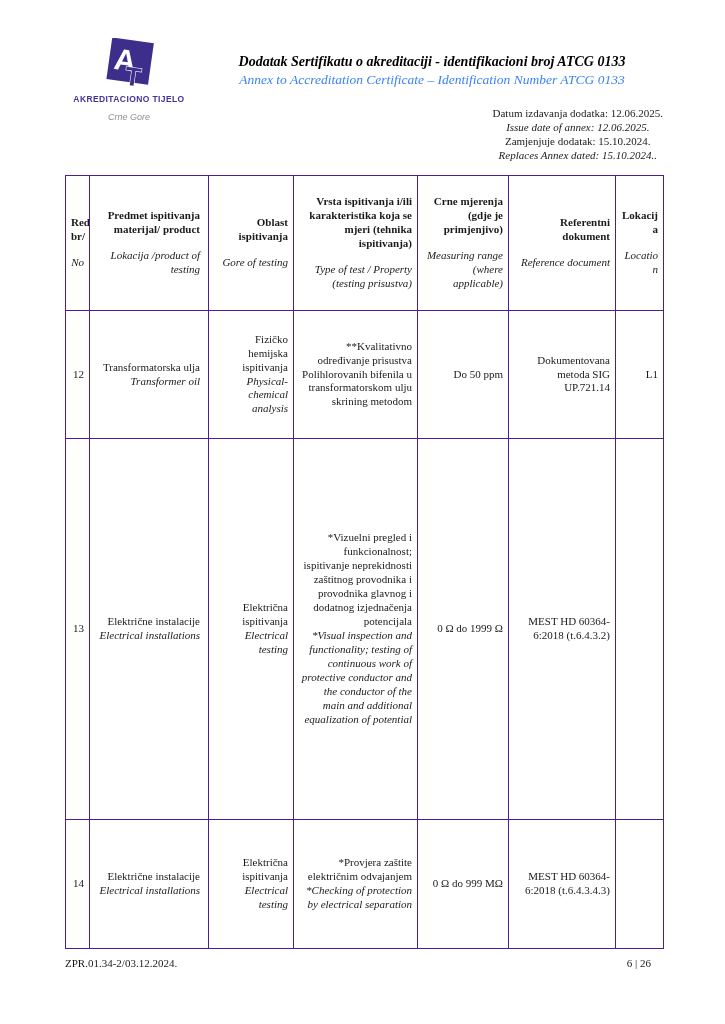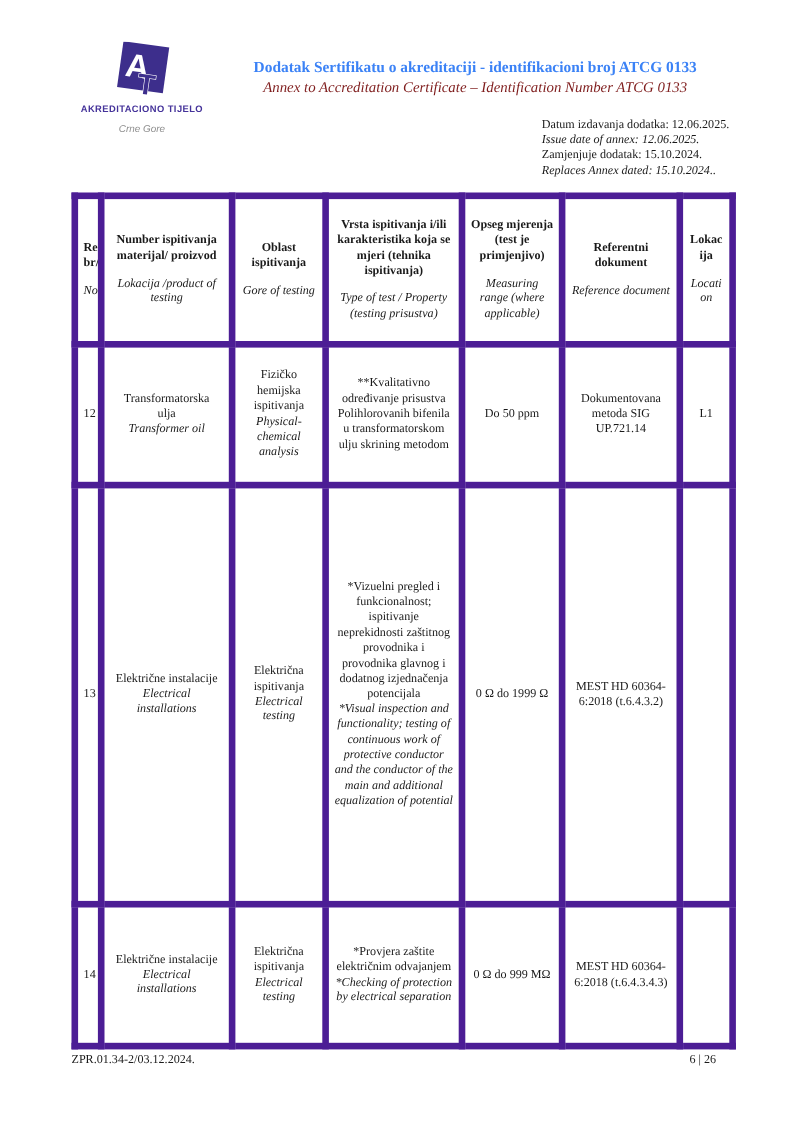--- a/index.html
+++ b/index.html
@@ -38,56 +38,57 @@
     font-style: italic;
   }
 
   .title-block {
     position: absolute;
     left: 196px; top: 53px;
     width: 472px;
     text-align: center;
   }
   .doc-title {
-    color: #3b82f6;
+    color: #000000;
     font-size: 14px;
     font-weight: bold;
     line-height: 17px;
+    font-style: italic;
   }
   .doc-subtitle {
-    color: #7f1d1d;
+    color: #3b82f6;
     font-size: 13.5px;
     font-style: italic;
     line-height: 17px;
     margin-top: 1px;
   }
 
   .dates-block {
     position: absolute;
     right: 62px; top: 106px;
-    text-align: left;
+    text-align: center;
     font-size: 11px;
     line-height: 14px;
   }
   .date-line.it { font-style: italic; }
 
   
   table.acc-table {
     position: absolute;
     left: 65px; top: 175px;
     width: 598px;
     border-collapse: collapse;
     table-layout: fixed;
     font-size: 11px;
     line-height: 1.27;
   }
   .acc-table th, .acc-table td {
-    border: 6px solid #4c1d95;
+    border: 1px solid #4c1d95;
     vertical-align: middle;
-    text-align: center;
+    text-align: right;
     padding: 4px 5px;
     overflow: hidden;
   }
   .acc-table td.c-subject, .acc-table th.c-subject { padding-left: 8px; padding-right: 8px; }
   .acc-table th { font-weight: normal; }
   .hmain { font-weight: bold; white-space: pre-line; }
   .hsub  { font-style: italic; margin-top: 12px; white-space: pre-line; }
   .c-loc .hmain, .c-loc .hsub { overflow-wrap: anywhere; }
   .p { white-space: pre-line; }
   .s { font-style: italic; white-space: pre-line; }
@@ -145,33 +146,33 @@
         <col style="width:107px">
         <col style="width:48px">
     </colgroup>
     <tbody>
       <tr class="h-row">
         <th class="c-no">
           <div class="hmain">Red br/</div>
           <div class="hsub">No</div>
         </th>
         <th class="c-subject">
-          <div class="hmain">Number ispitivanja materijal/ proizvod</div>
+          <div class="hmain">Predmet ispitivanja materijal/ product</div>
           <div class="hsub">Lokacija /product of testing</div>
         </th>
         <th class="c-scope">
           <div class="hmain">Oblast ispitivanja</div>
           <div class="hsub">Gore of testing</div>
         </th>
         <th class="c-type">
           <div class="hmain">Vrsta ispitivanja i/ili karakteristika koja se mjeri (tehnika ispitivanja)</div>
           <div class="hsub">Type of test / Property (testing prisustva)</div>
         </th>
         <th class="c-range">
-          <div class="hmain">Opseg mjerenja (test je primjenjivo)</div>
+          <div class="hmain">Crne mjerenja (gdje je primjenjivo)</div>
           <div class="hsub">Measuring range (where applicable)</div>
         </th>
         <th class="c-ref">
           <div class="hmain">Referentni dokument</div>
           <div class="hsub">Reference document</div>
         </th>
         <th class="c-loc">
           <div class="hmain">Lokacija</div>
           <div class="hsub">Location</div>
         </th>

